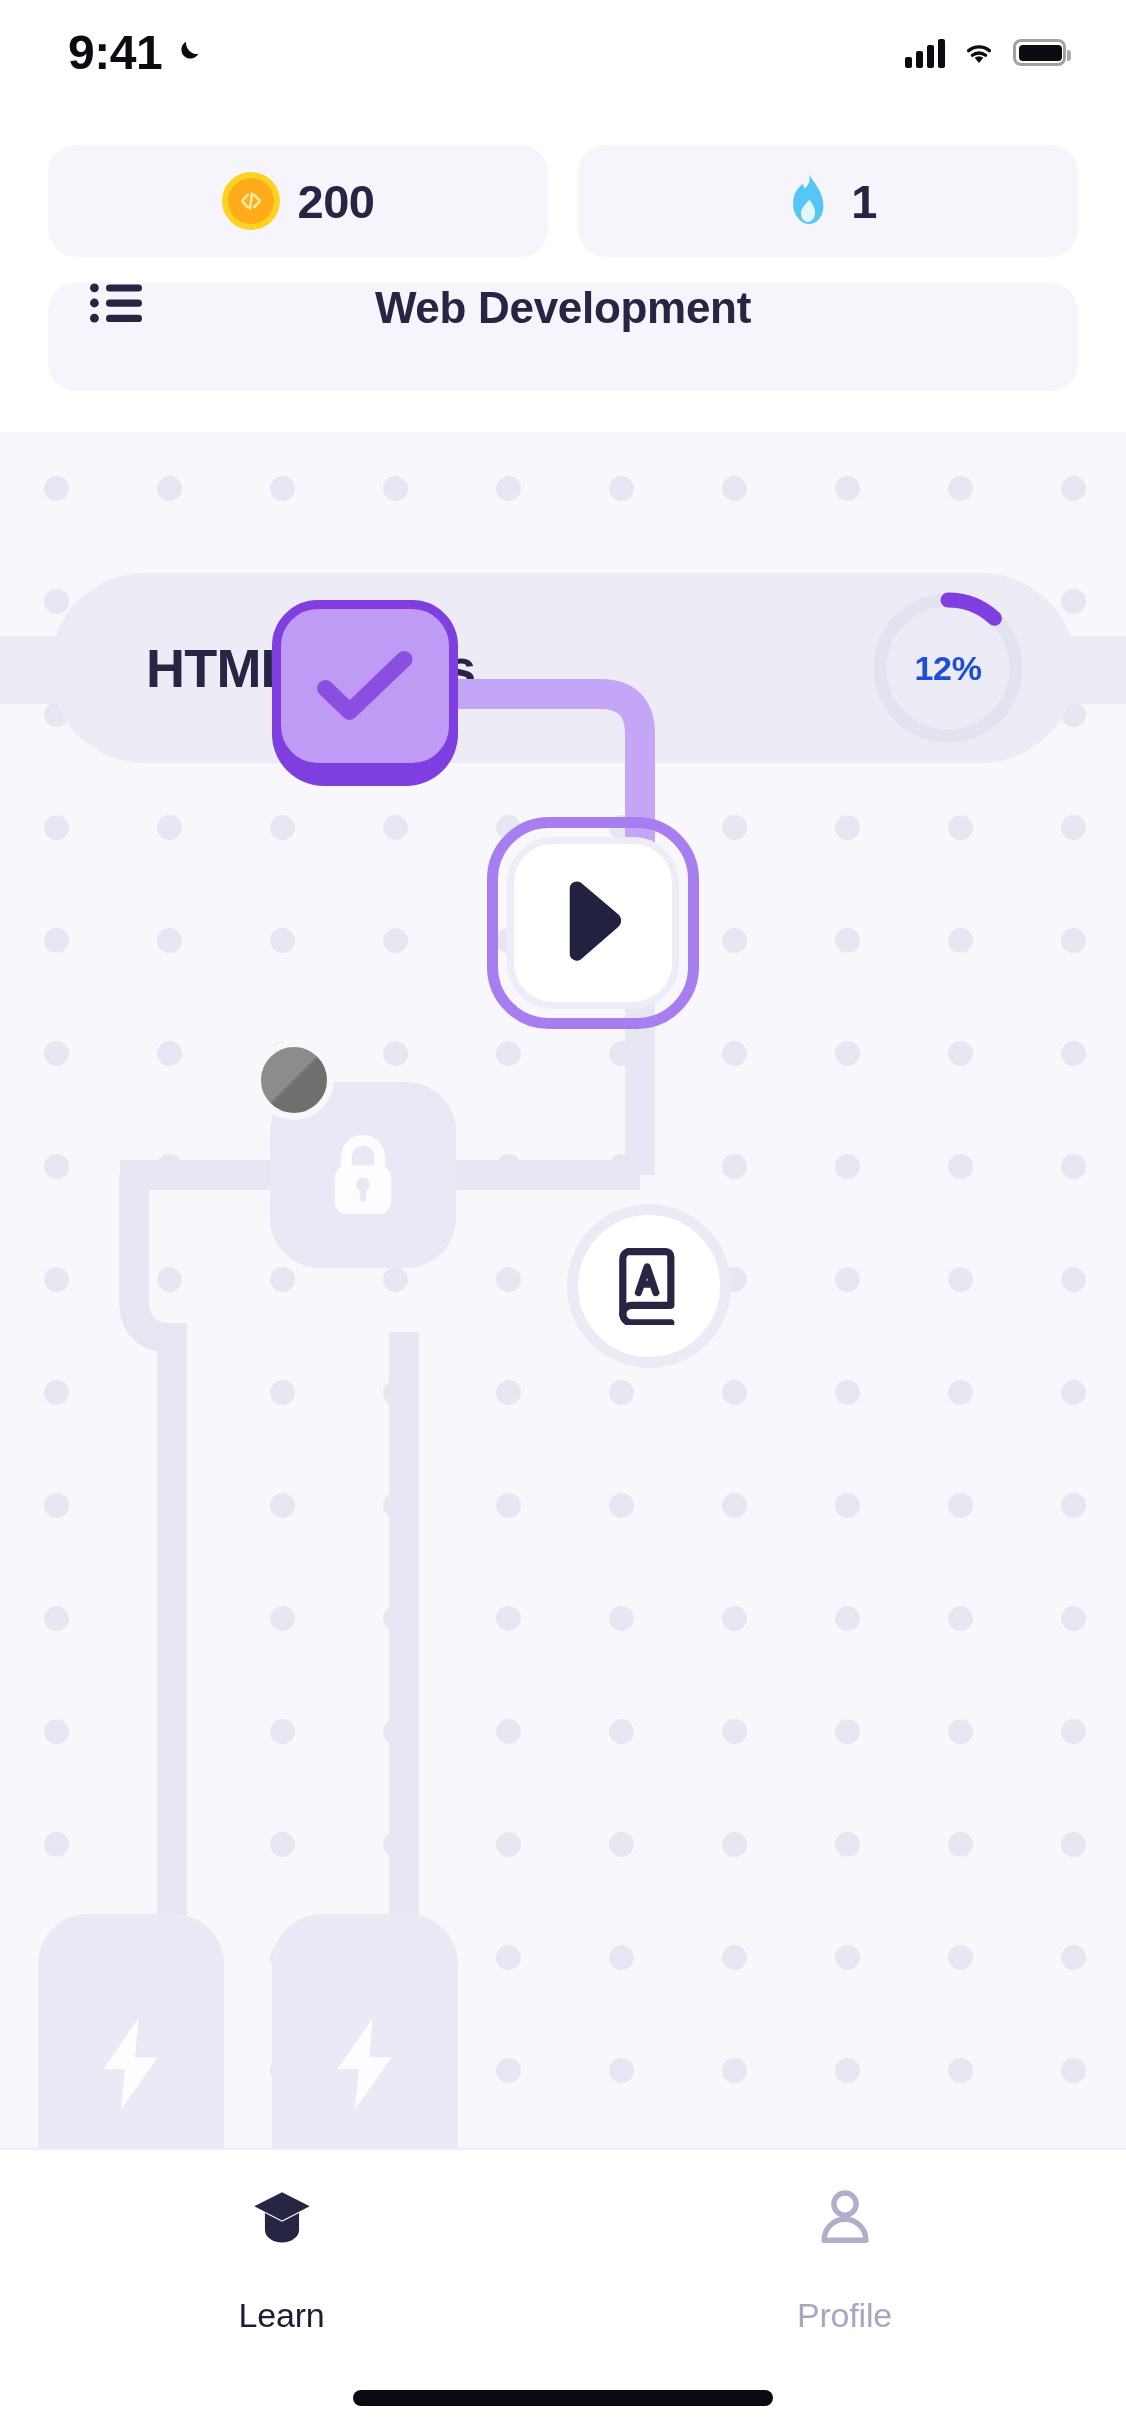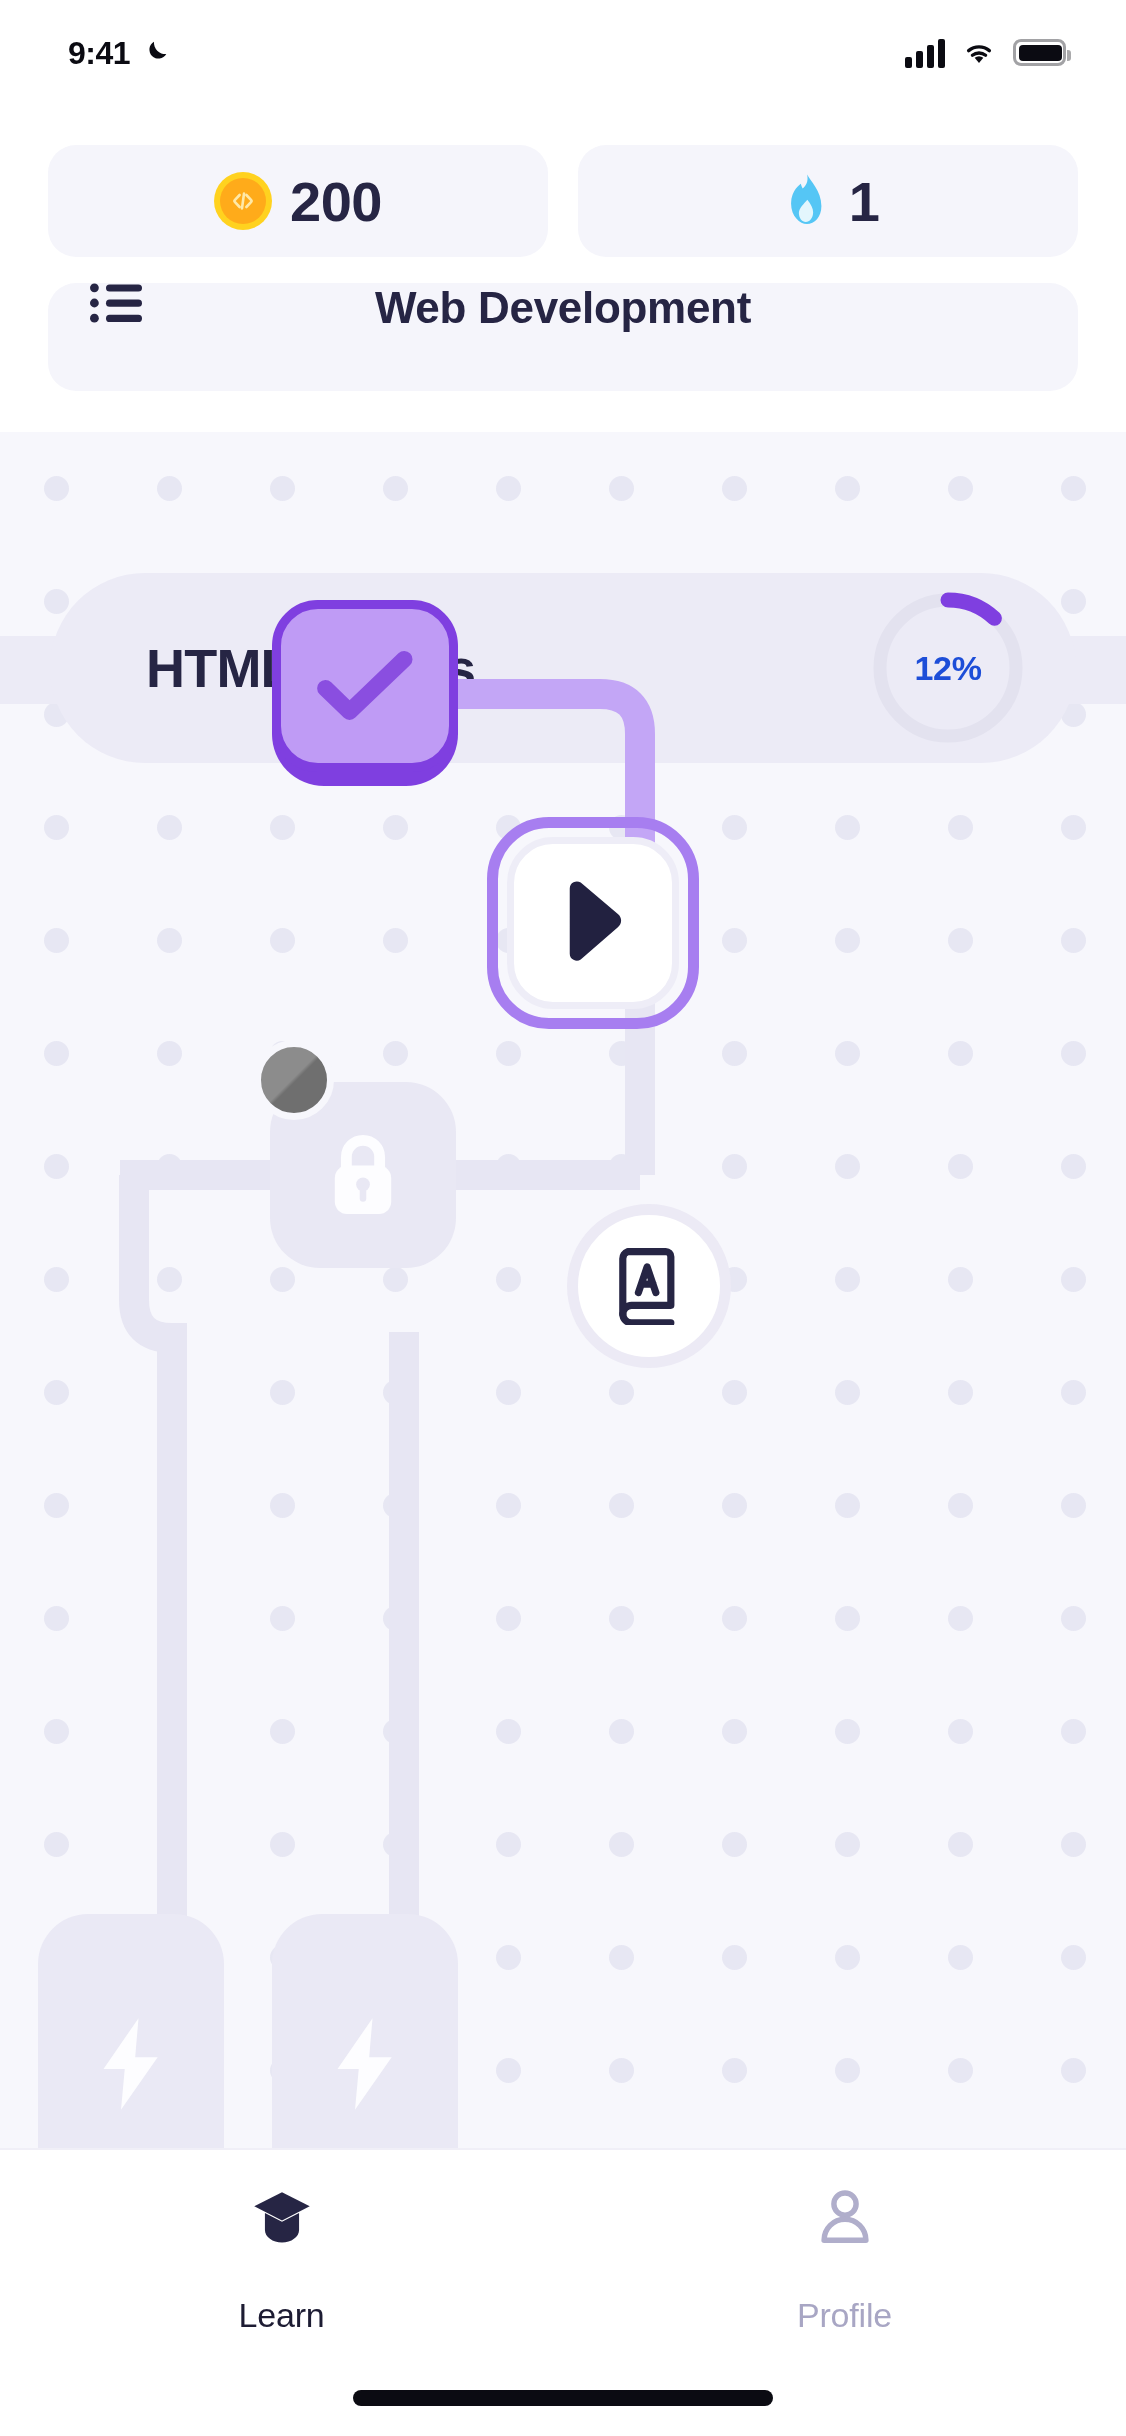--- a/index.html
+++ b/index.html
@@ -14,21 +14,21 @@
   
   .phone { position:relative; width:1126px; height:2436px; background:#ffffff; overflow:hidden; }
 
   
   .statusbar {
     position:absolute; top:0; left:0; width:1126px; height:105px;
     display:flex; align-items:center; justify-content:space-between;
     padding:0 60px 0 68px; z-index:60;
   }
   .sb-left { display:flex; align-items:center; gap:10px; }
-  .sb-time { font-size:32px; font-weight:700; color:#0b0b12; letter-spacing:-0.5px; line-height:1; }
+  .sb-time { font-size:48px; font-weight:700; color:#0b0b12; letter-spacing:-0.5px; line-height:1; }
   .sb-moon { width:30px; height:30px; }
   .sb-right { display:flex; align-items:center; gap:16px; }
   .sb-cell { display:flex; align-items:flex-end; gap:4px; height:30px; }
   .sb-cell i { display:block; width:7px; background:#0b0b12; border-radius:2px; }
   .sb-cell i:nth-child(1){height:11px}
   .sb-cell i:nth-child(2){height:17px}
   .sb-cell i:nth-child(3){height:23px}
   .sb-cell i:nth-child(4){height:29px}
   .sb-wifi { width:36px; height:28px; }
   .sb-batt { position:relative; width:53px; height:27px; border:3px solid rgba(11,11,18,.38); border-radius:8px; }
@@ -42,21 +42,21 @@
   }
   .stats-row { display:flex; gap:30px; margin-top:40px; }
   .stat-pill {
     flex:1; height:112px; background:#f5f5fb; border-radius:28px;
     display:flex; align-items:center; justify-content:center; gap:18px;
   }
   .coin-icon { width:58px; height:58px; border-radius:50%; background:#ffd21f;
     display:flex; align-items:center; justify-content:center; flex:none; }
   .coin-inner { width:46px; height:46px; border-radius:50%; background:#ffab1a;
     display:flex; align-items:center; justify-content:center; }
-  .stat-val { font-size:56px; font-weight:700; color:#262544; letter-spacing:-0.5px; }
+  .stat-val { font-size:47px; font-weight:700; color:#262544; letter-spacing:-0.5px; }
   .flame-icon { width:54px; height:58px; flex:none; }
 
   .course-bar {
     margin-top:26px; height:108px; background:#f5f5fb; border-radius:28px;
     display:flex; position:relative; padding:0 42px;
   }
   .menu-icon { width:52px; height:40px; flex:none; }
   .course-title {
     position:absolute; left:0; right:0; text-align:center;
     font-size:44px; font-weight:700; color:#262544; letter-spacing:-0.3px;

